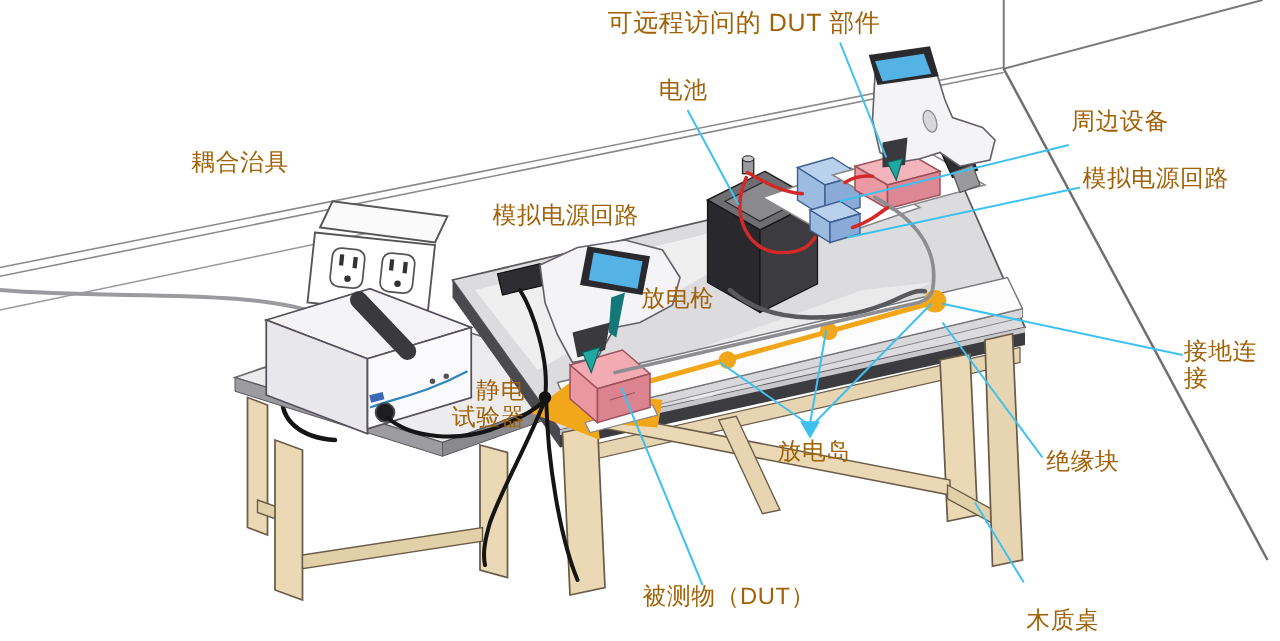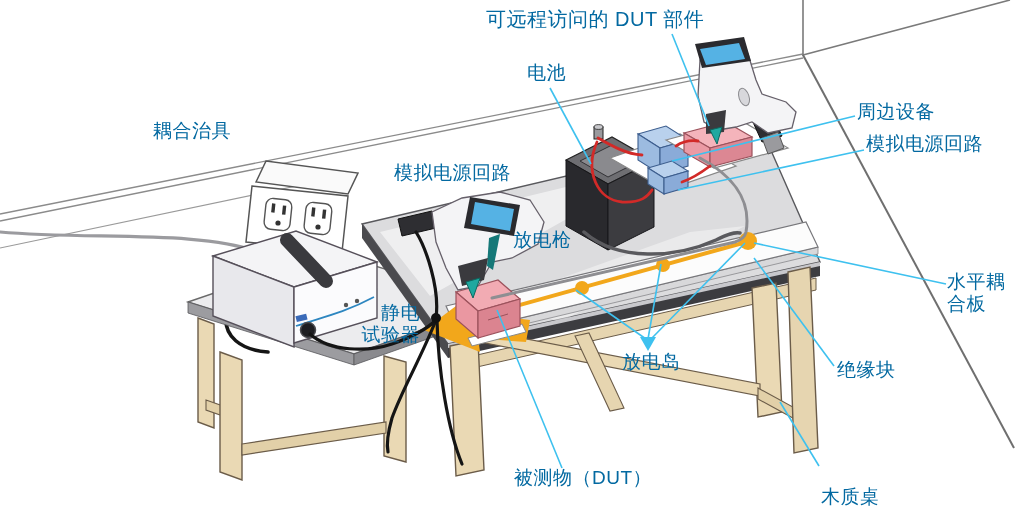--- a/index.html
+++ b/index.html
@@ -1,19 +1,19 @@
 <!DOCTYPE html>
 <html><head>
 <meta charset="utf-8">
 <style>
   html,body{margin:0;padding:0;background:#ffffff;}
   #stage{position:relative;width:1024px;height:513px;background:#ffffff;overflow:hidden;
          font-family:"Liberation Sans",sans-serif;}
   #scene{position:absolute;left:0;top:0;}
-  .lbl{position:absolute;color:#0369a1;font-weight:500;font-size:19px;line-height:22px;
+  .lbl{position:absolute;color:#a16207;font-weight:500;font-size:19px;line-height:22px;
        white-space:pre-line;letter-spacing:0.5px;}
   .lbl-lg{font-size:20px;}
   .lbl-center{text-align:right;}
 </style>
 </head>
 <body>
 
 <div id="stage">
 <svg id="scene" width="1024" height="513" viewBox="0 0 1024 513">
 
@@ -201,16 +201,16 @@
   <div class="lbl" style="left:527px;top:62px;font-family:Liberation Serif, serif;">电池</div>
   <div class="lbl" style="left:153px;top:120px;">耦合治具</div>
   <div class="lbl" style="left:394px;top:162px;">模拟电源回路</div>
   <div class="lbl" style="left:513px;top:229px;">放电枪</div>
   <div class="lbl lbl-center" style="left:336px;top:302px;width:84px;">静电
 试验器</div>
   <div class="lbl" style="left:622px;top:351px;">放电岛</div>
   <div class="lbl" style="left:514px;top:467px;">被测物（DUT）</div>
   <div class="lbl" style="left:821px;top:466px;margin-top:20px;">木质桌</div>
   <div class="lbl" style="left:837px;top:359px;">绝缘块</div>
-  <div class="lbl" style="left:947px;top:271px;">水平耦合板</div>
-  <div class="lbl" style="left:857px;top:101px;text-align:right;">周边设备</div>
+  <div class="lbl" style="left:947px;top:271px;">接地连接</div>
+  <div class="lbl" style="left:857px;top:87px;text-align:right;">周边设备</div>
   <div class="lbl" style="left:866px;top:133px;">模拟电源回路</div>
 </div>
 
 </body></html>

